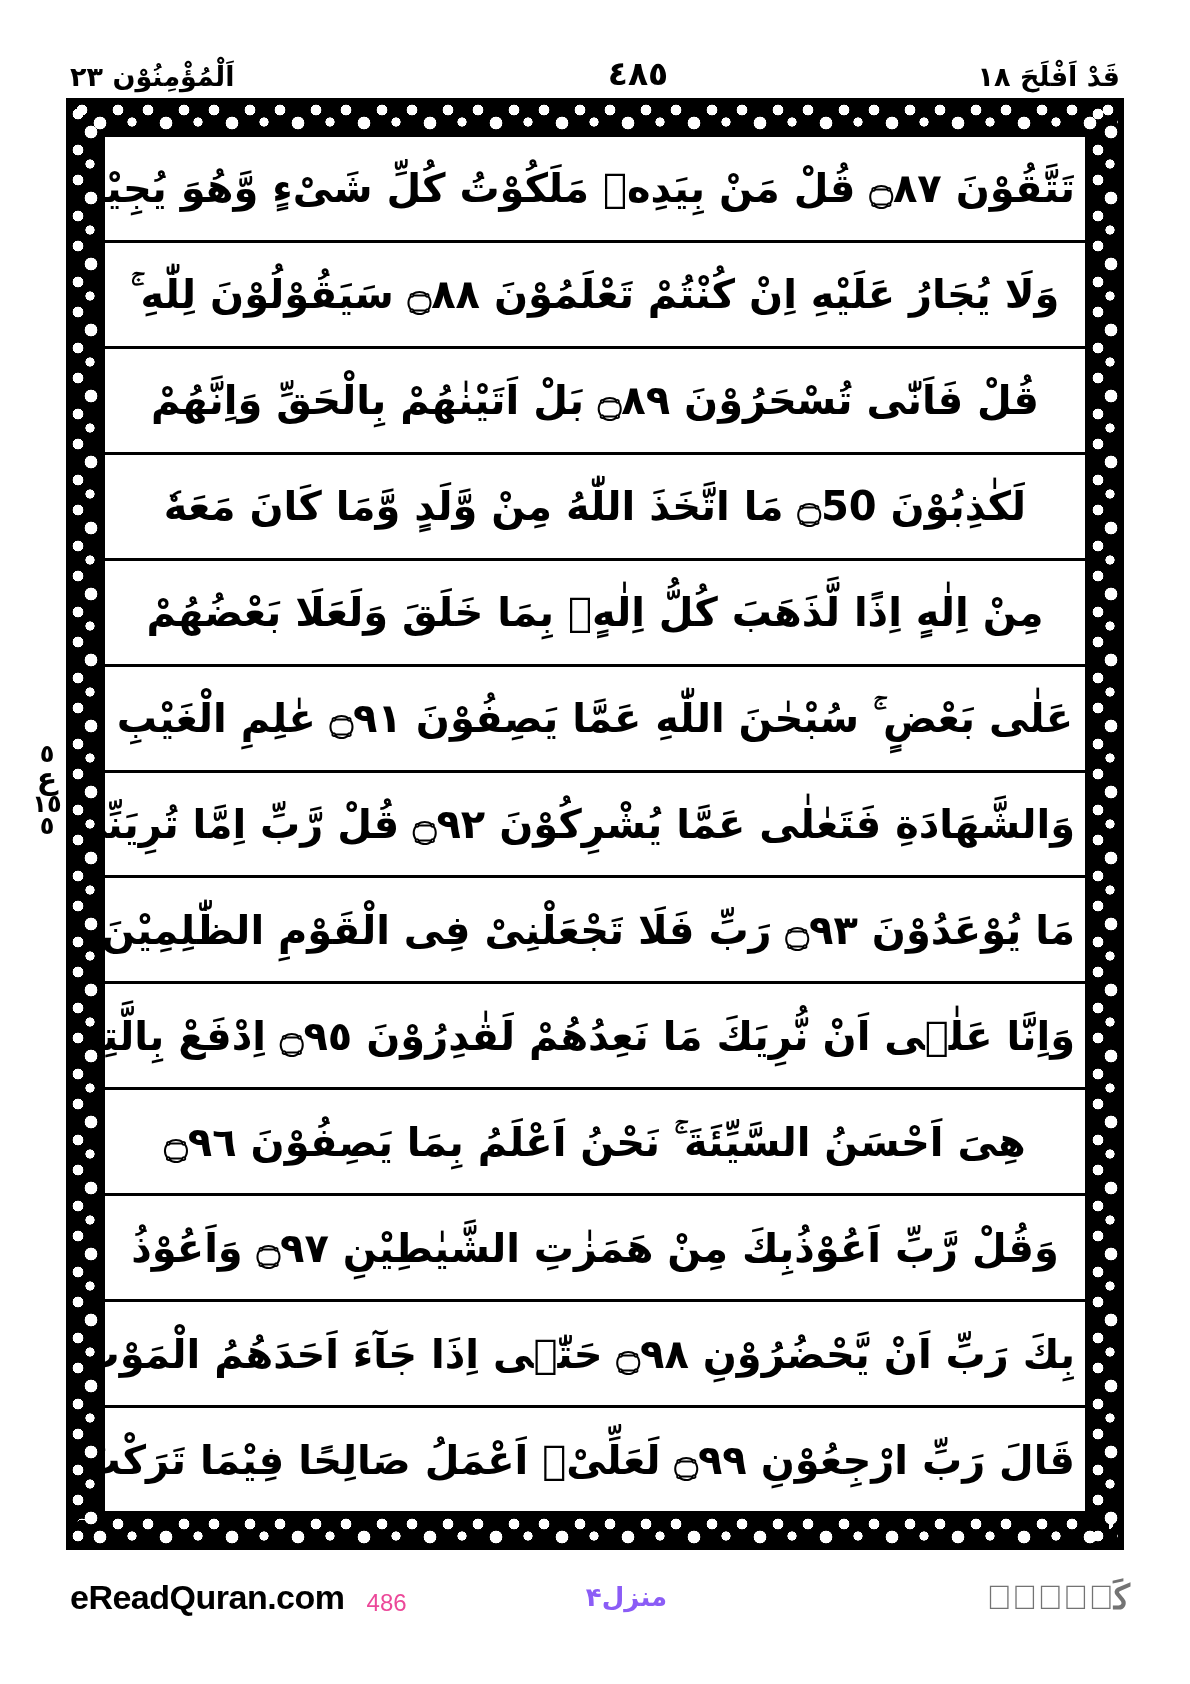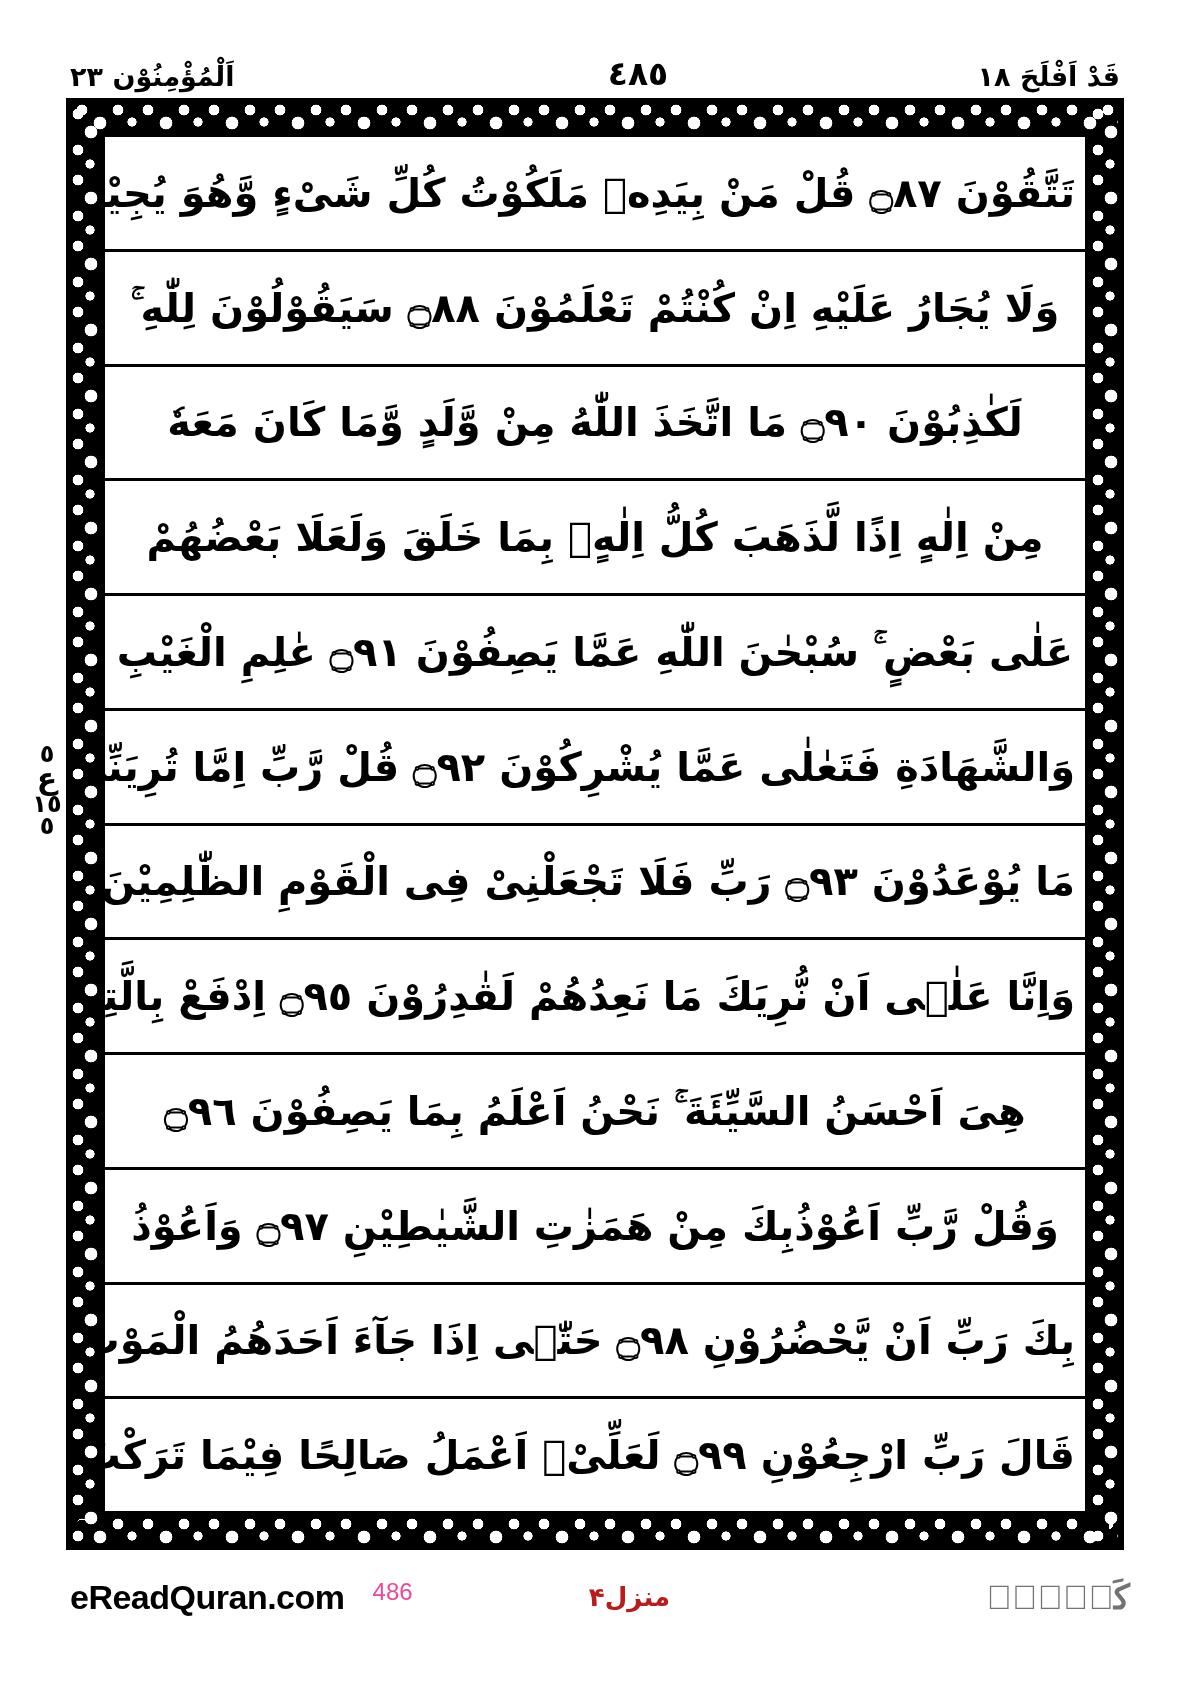--- a/index.html
+++ b/index.html
@@ -166,35 +166,35 @@
     right: 60px;
     top: 1562px;
     height: 70px;
     display: flex;
     align-items: center;
     justify-content: space-between;
     direction: rtl;
   }
   .footer-right-group {
     display: flex;
-    align-items: flex-start;
-    gap: 28px;
+    align-items: flex-end;
+    gap: 22px;
     direction: ltr;
   }
   .foot-kalla {
     font-family: Liberation Sans, sans-serif;
     font-size: 34px;
     font-weight: 700;
     color: #737373;
   }
   .foot-manzil {
     font-family: "DejaVu Sans", sans-serif;
     font-size: 26px;
     font-weight: 700;
-    color: #b91c1c;
+    color: #8b5cf6;
     position: relative;
     left: -70px;
     text-align: right;
   }
   .foot-brand {
     font-family: "Liberation Sans", sans-serif;
     font-size: 34px;
     font-weight: 700;
     color: #000;
     letter-spacing: -0.5px;
@@ -228,21 +228,24 @@
   <div class="frame-side right"></div>
 
   <div class="text-area">
     <div class="ayah-line">
       <div class="ayah-text">تَتَّقُوْنَ ۝٨٧ قُلْ مَنْ بِيَدِهٖ مَلَكُوْتُ كُلِّ شَىْءٍ وَّهُوَ يُجِيْرُ</div>
     </div>
     <div class="ayah-line">
       <div class="ayah-text">وَلَا يُجَارُ عَلَيْهِ اِنْ كُنْتُمْ تَعْلَمُوْنَ ۝٨٨ سَيَقُوْلُوْنَ لِلّٰهِ ۚ</div>
     </div>
     <div class="ayah-line">
-      <div class="ayah-text">لَكٰذِبُوْنَ ۝٩٠ مَا اتَّخَذَ اللّٰهُ مِنْ وَّلَدٍ وَّمَا كَانَ مَعَهٗ</div>
+      <div class="ayah-text">قُلْ فَاَنّٰى تُسْحَرُوْنَ ۝٨٩ بَلْ اَتَيْنٰهُمْ بِالْحَقِّ وَاِنَّهُمْ</div>
+    </div>
+    <div class="ayah-line">
+      <div class="ayah-text">لَكٰذِبُوْنَ ۝50 مَا اتَّخَذَ اللّٰهُ مِنْ وَّلَدٍ وَّمَا كَانَ مَعَهٗ</div>
     </div>
     <div class="ayah-line">
       <div class="ayah-text">مِنْ اِلٰهٍ اِذًا لَّذَهَبَ كُلُّ اِلٰهٍۭ بِمَا خَلَقَ وَلَعَلَا بَعْضُهُمْ</div>
     </div>
     <div class="ayah-line">
       <div class="ayah-text">عَلٰى بَعْضٍ ۚ سُبْحٰنَ اللّٰهِ عَمَّا يَصِفُوْنَ ۝٩١ عٰلِمِ الْغَيْبِ</div>
     </div>
     <div class="ayah-line">
       <div class="ayah-text">وَالشَّهَادَةِ فَتَعٰلٰى عَمَّا يُشْرِكُوْنَ ۝٩٢ قُلْ رَّبِّ اِمَّا تُرِيَنِّىْ</div>
     </div>

